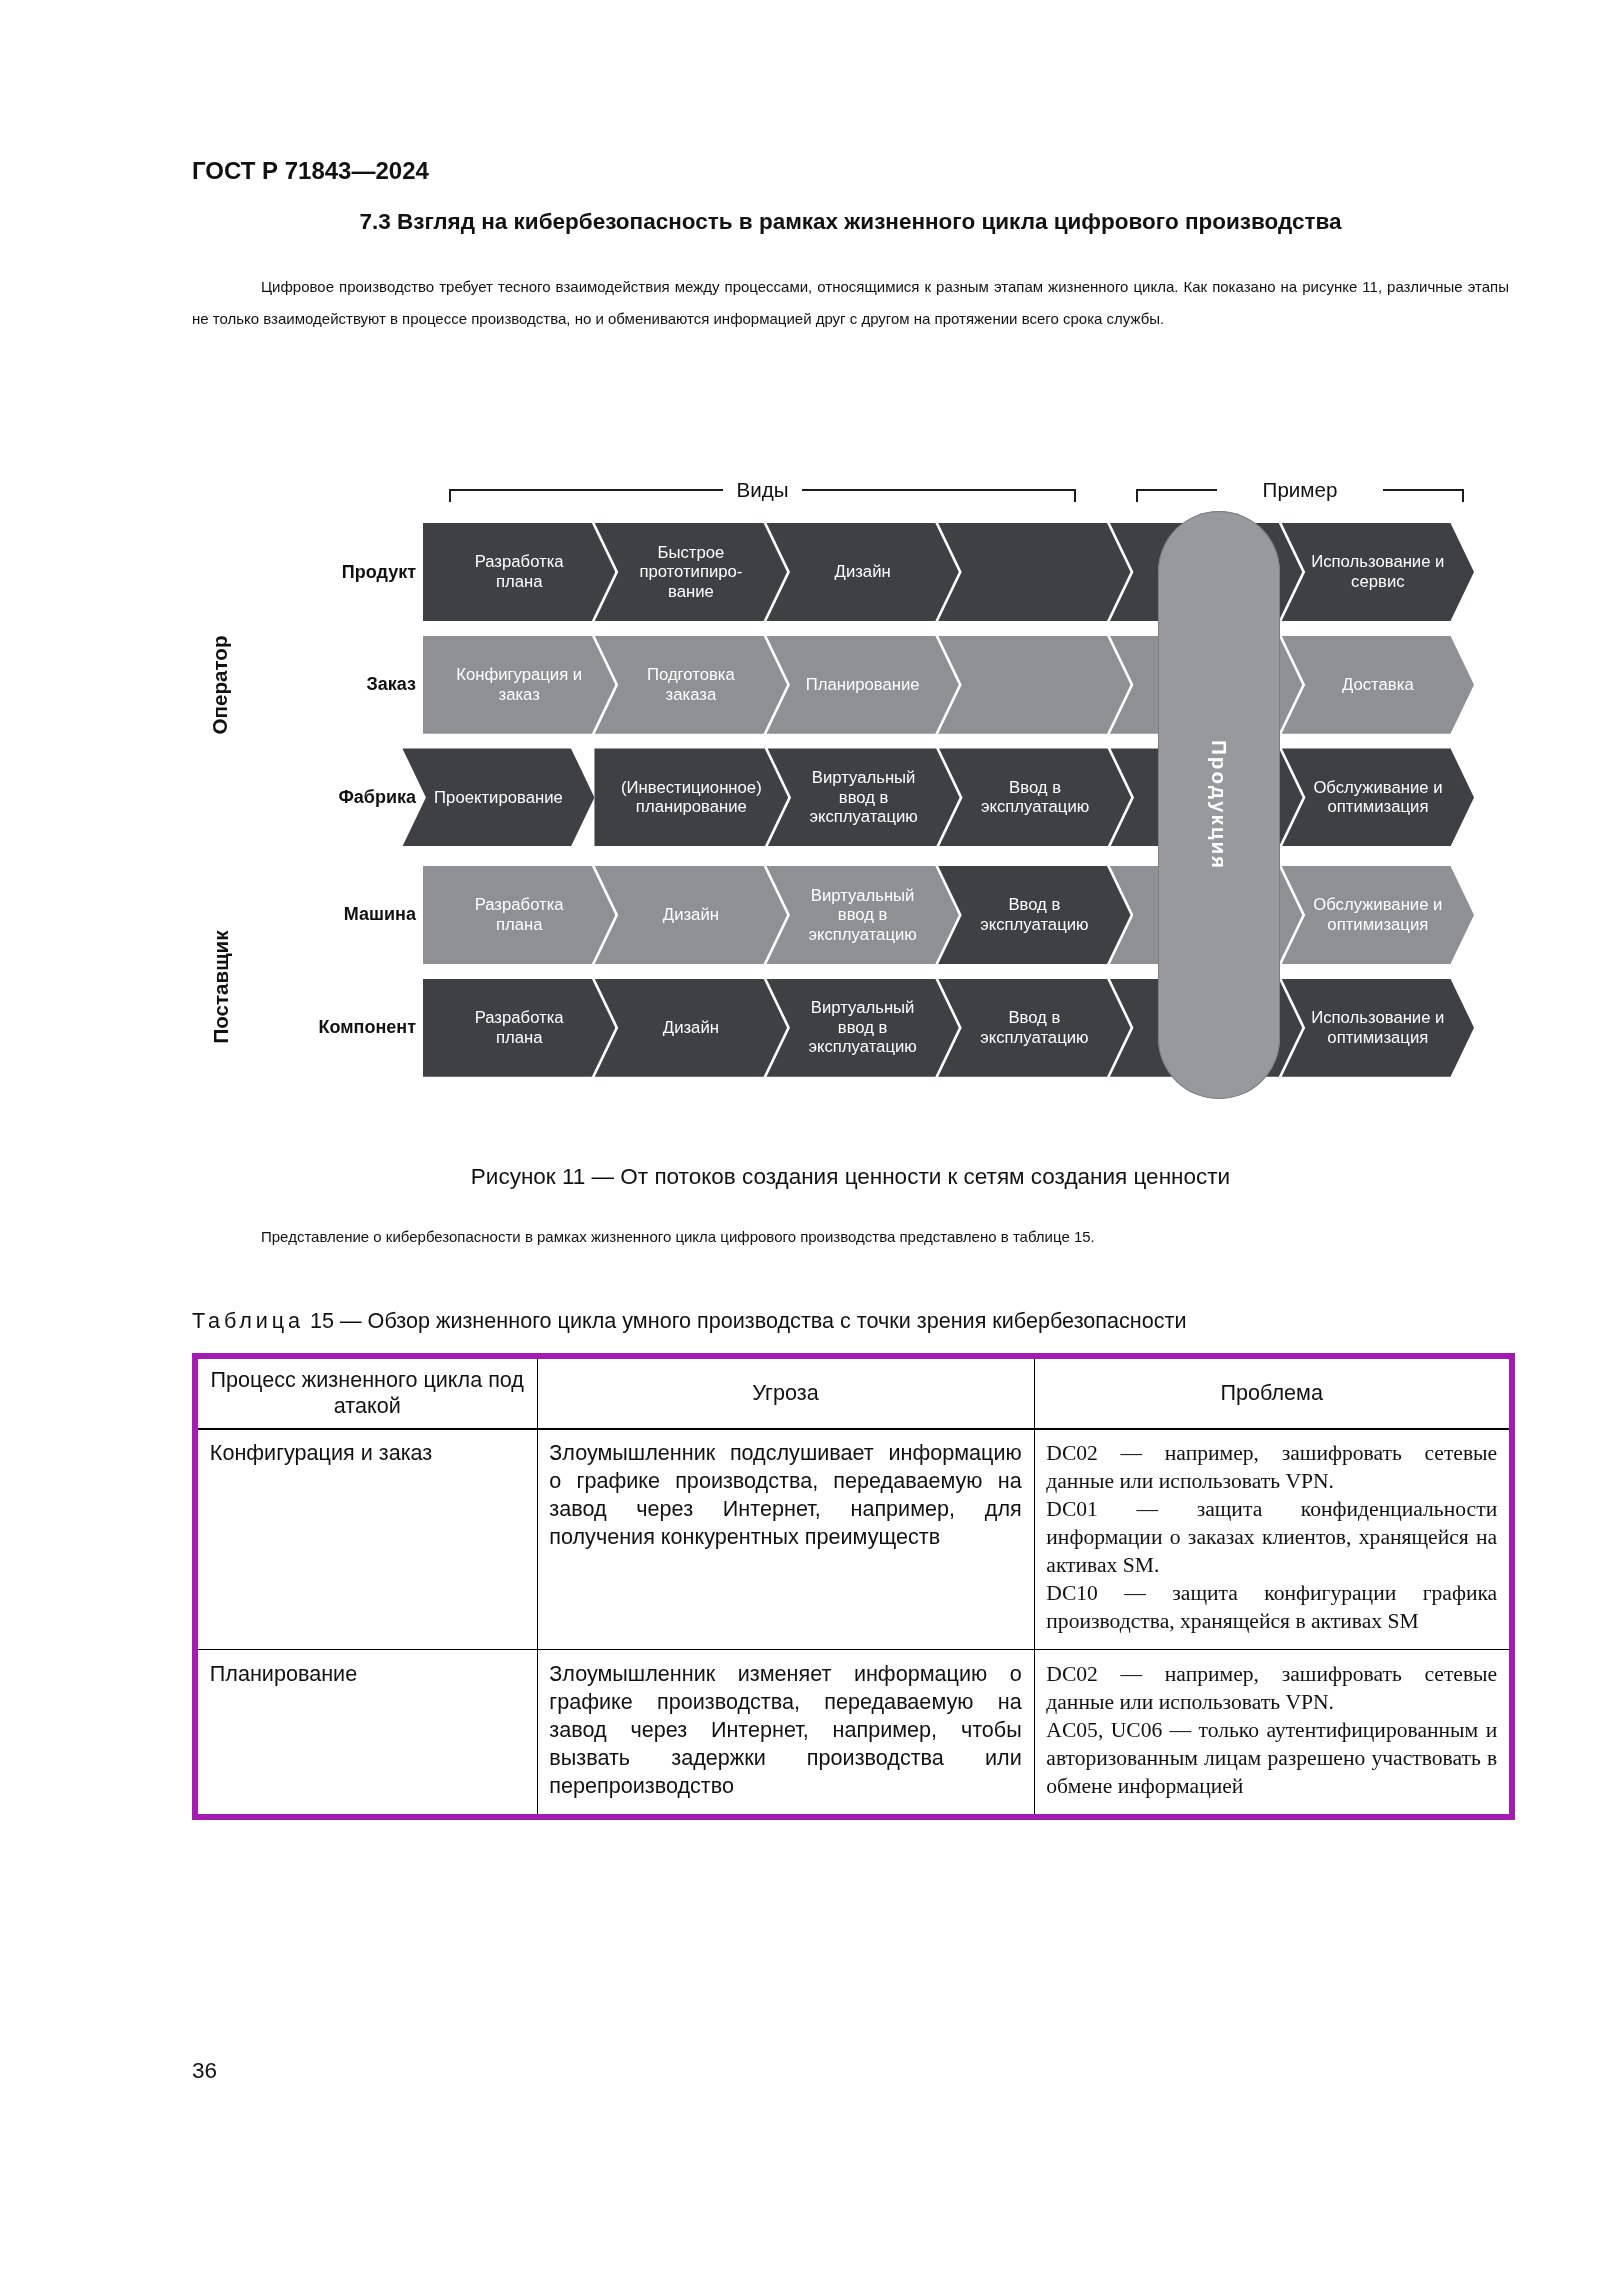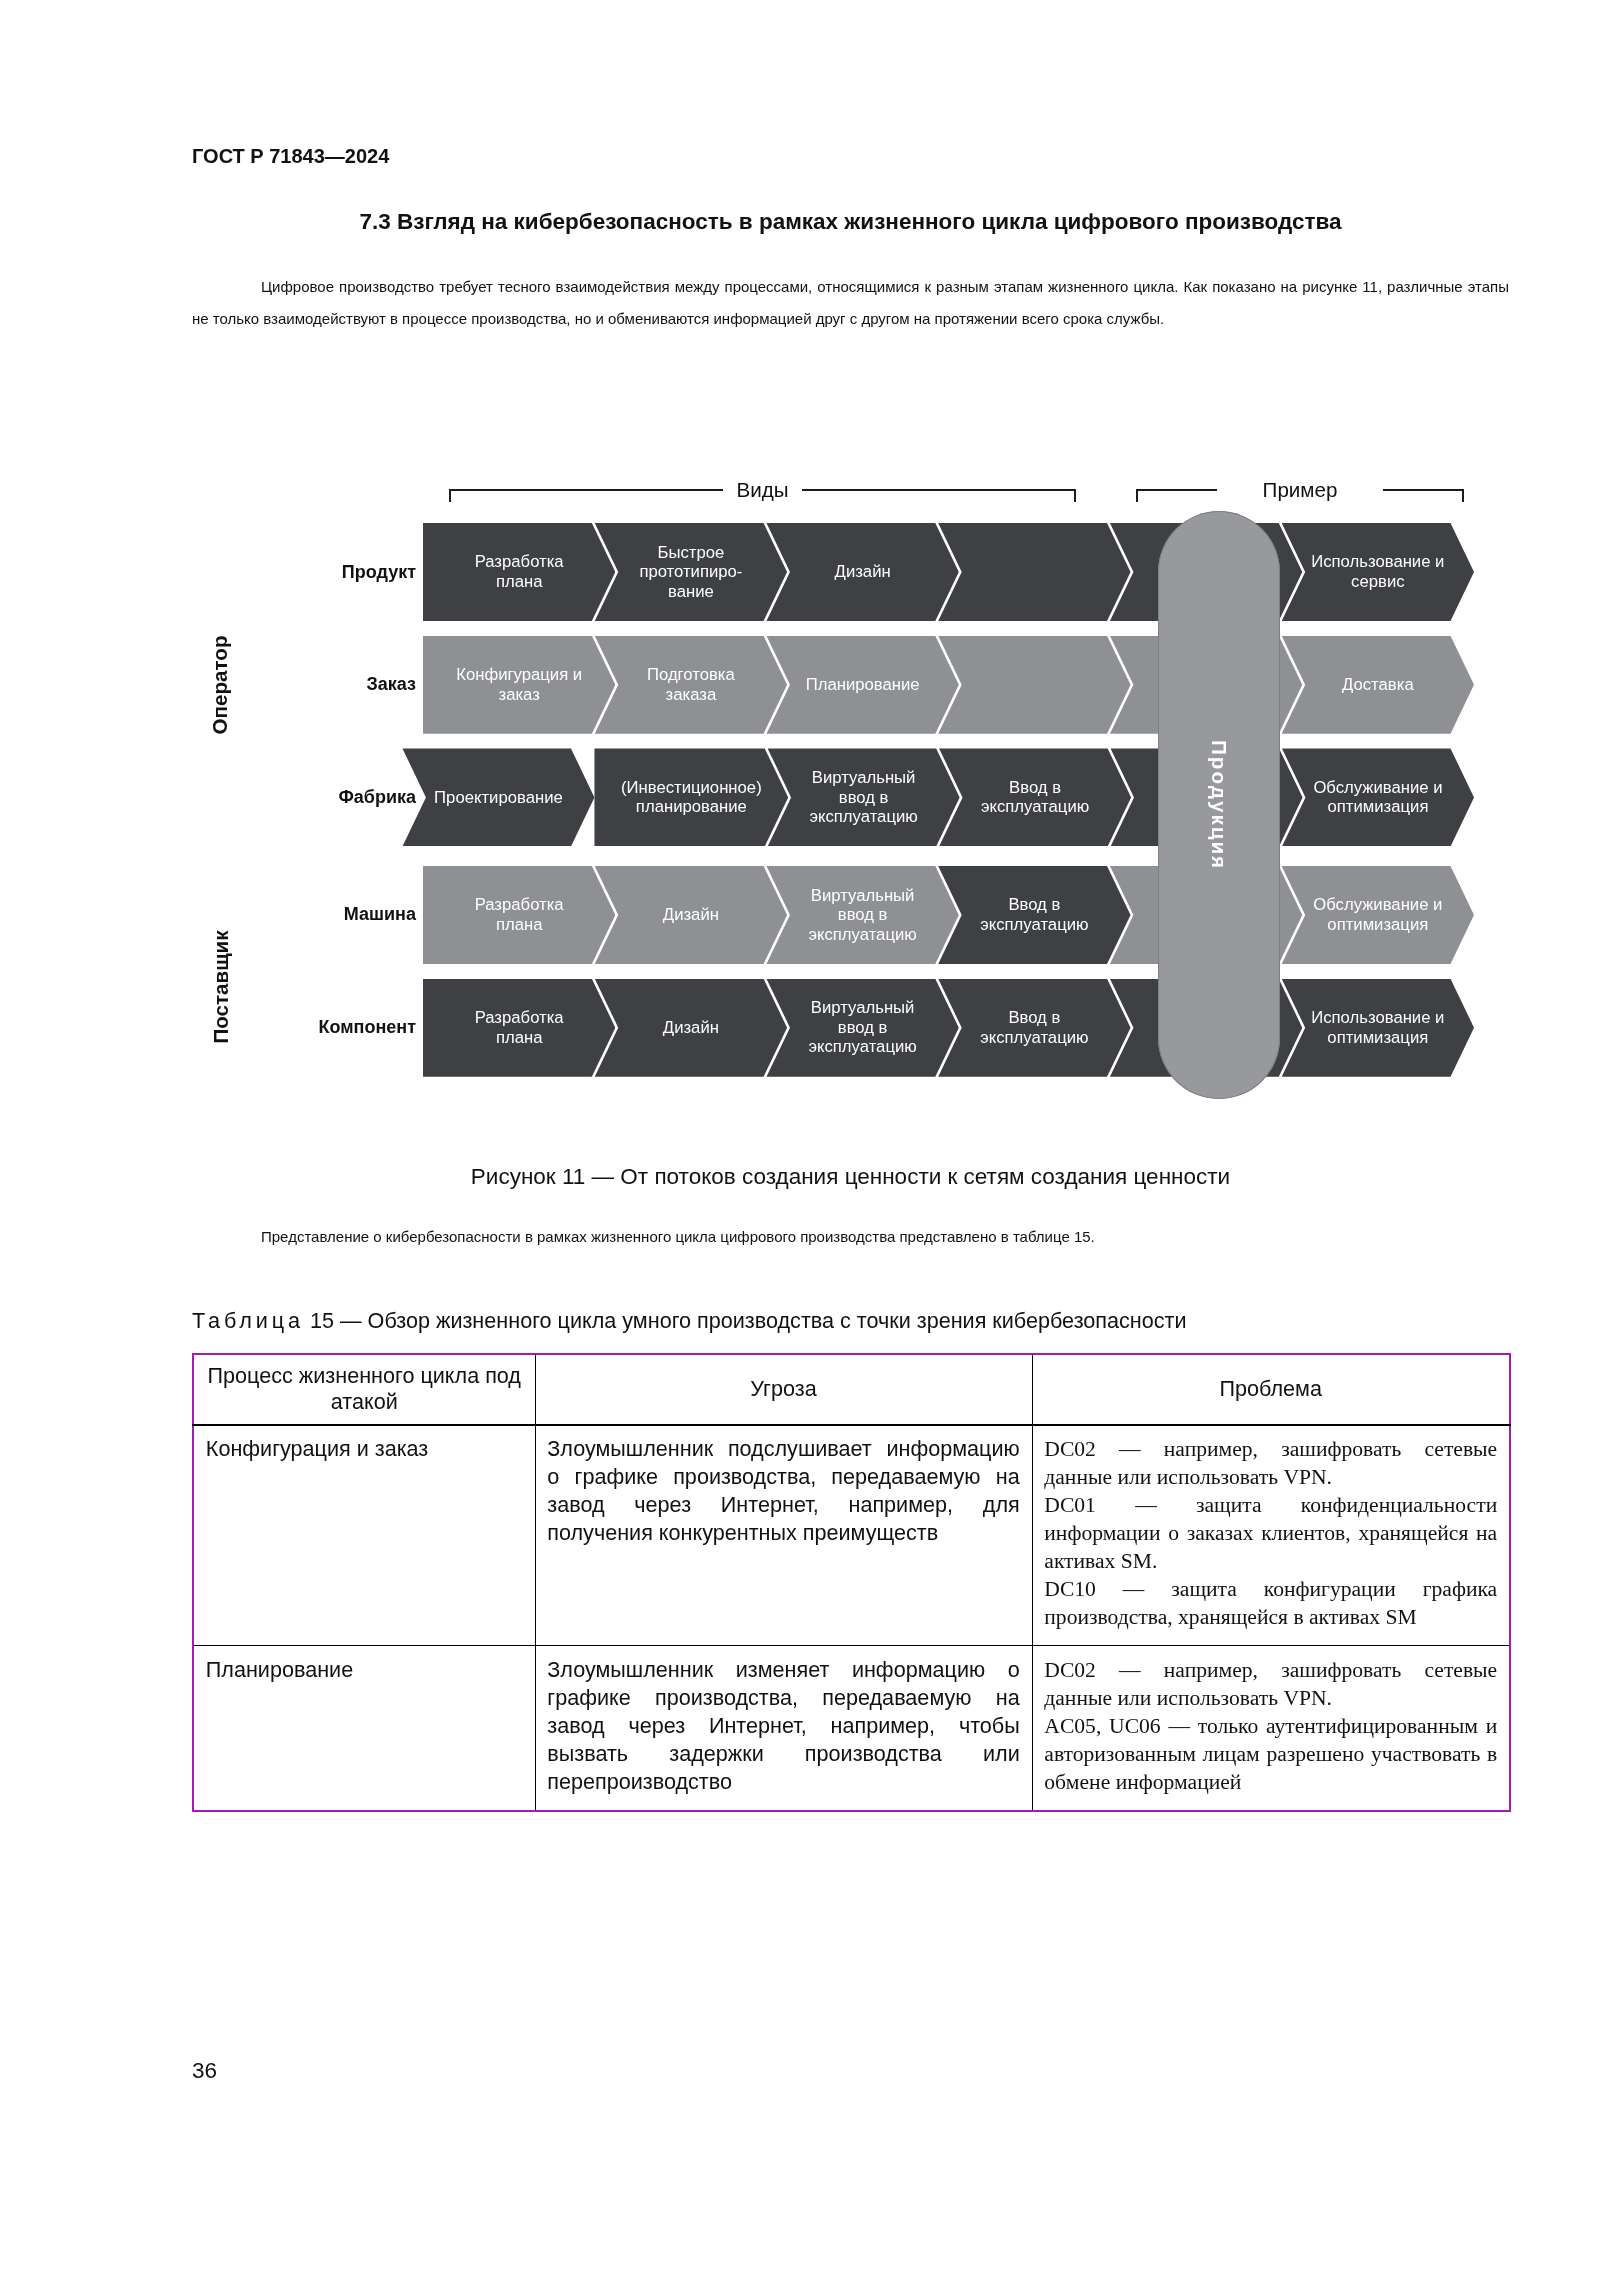--- a/index.html
+++ b/index.html
@@ -8,21 +8,21 @@
     width:1621px;height:2293px;
     background:#ffffff;
     margin:0 auto;
     font-family:"Liberation Sans","DejaVu Sans",sans-serif;
     color:#111;
     overflow:hidden;
   }
   .abs{position:absolute;}
 
   
-  .doc-header{top:145px;left:192px;font-size:20px;font-weight:bold;}
+  .doc-header{top:157px;left:192px;font-size:24px;font-weight:bold;}
   .sec-heading{top:209px;left:192px;width:1317px;text-align:center;font-size:22.5px;font-weight:bold;}
   .para{left:192px;width:1317px;font-size:15px;line-height:32px;text-align:justify;text-indent:69px;}
   .para-1{top:271px;}
   .para-2{top:1221px;}
   .fig-caption{top:1164px;left:192px;width:1317px;text-align:center;font-size:22.5px;}
   .tbl-caption{top:1308px;left:192px;width:1317px;font-size:21.6px;}
   .tbl-caption .sp{letter-spacing:3.9px;}
   .page-num{top:2058px;left:192px;font-size:22.5px;}
 
   
@@ -69,21 +69,21 @@
   }
   .capsule span{
     writing-mode:vertical-rl;
     color:#fff;font-size:20.6px;font-weight:bold;letter-spacing:2px;white-space:nowrap;
   }
 
   
   .tbl-wrap{top:1353px;left:192px;width:1317px;}
   table.gosttbl{border-collapse:collapse;width:100%;table-layout:fixed;font-size:21.6px;}
   table.gosttbl,table.gosttbl td,table.gosttbl th{border:1px solid #000;}
-  table.gosttbl{border:2px solid #a21caf;}
+  table.gosttbl{border:6px solid #a21caf;}
   table.gosttbl thead th{
     border-bottom:2px solid #000;
     font-weight:normal;text-align:center;vertical-align:middle;
     padding:7.8px 9.8px;line-height:26.5px;height:47px;
   }
   table.gosttbl td{
     vertical-align:top;padding:9.8px 11.8px 13.7px 11.8px;line-height:28px;
   }
   td.c-threat{text-align:justify;}
   td.c-problem{text-align:justify;white-space:pre-line;font-family:Liberation Serif, serif;}

